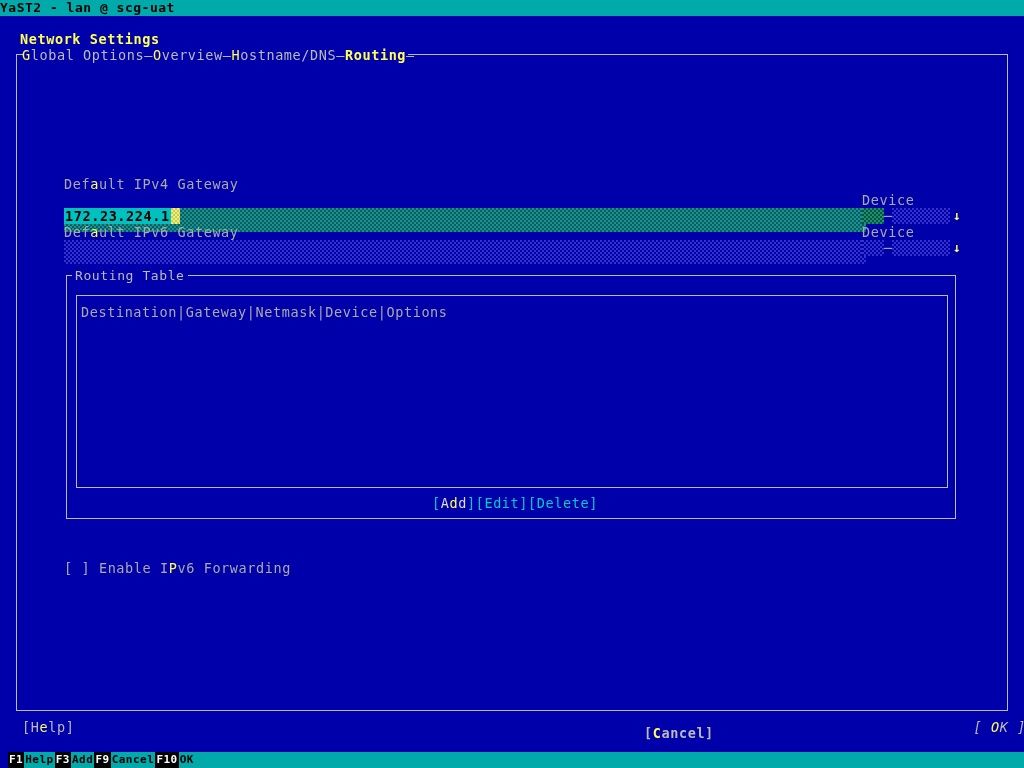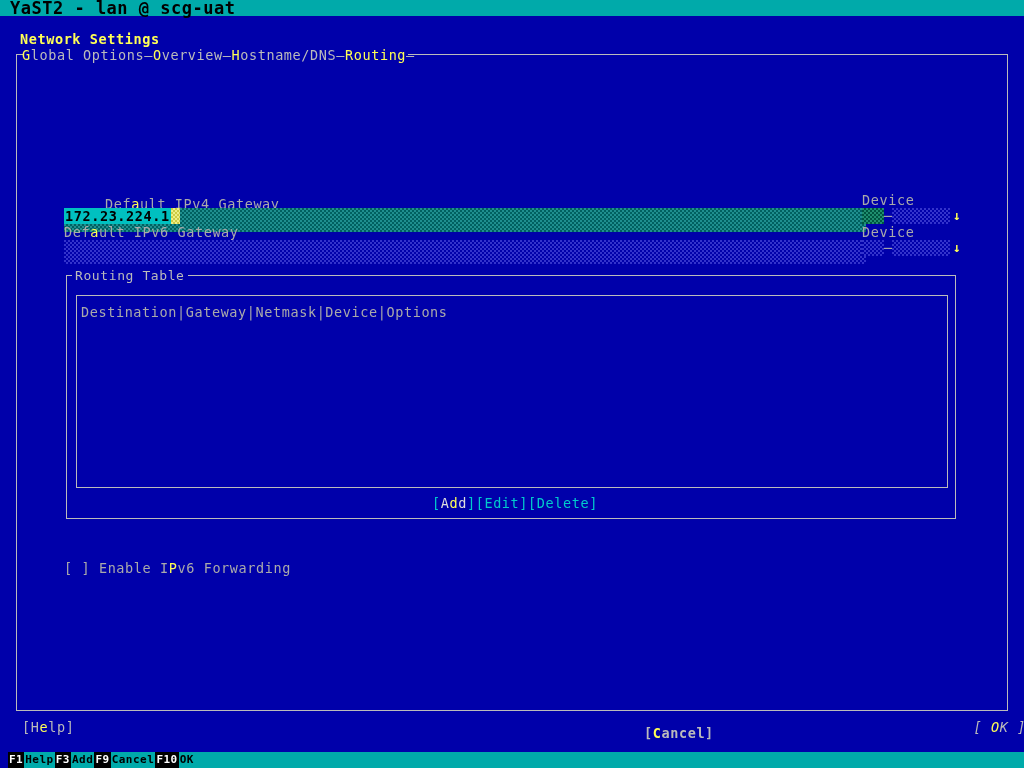--- a/index.html
+++ b/index.html
@@ -24,24 +24,23 @@
   }
 
   
   .titlebar {
     position: absolute;
     left: 0; top: 0;
     width: 1024px; height: 16px;
     background: #00aaaa;
     color: #000000;
     font-weight: bold;
-    font-size: 17px;
+    font-size: 13px;
     line-height: 16px;
     letter-spacing: 0.5px;
-    padding-left: 10px;
     box-sizing: border-box;
     white-space: pre;
   }
 
   
   .page-title {
     position: absolute;
     left: 20px; top: 31px;
     color: #ffff55;
     font-weight: bold;
@@ -54,21 +53,21 @@
     position: absolute;
     left: 22px; top: 47px;
     white-space: pre;
     font-size: 13.5px;
     line-height: 16px;
     letter-spacing: 0.6px;
     color: #aaaaaa;
     z-index: 5;
   }
   .tabstrip .tab { color: #bbbbbb; }
-  .tabstrip .tab.active { color: #ffff55; font-weight: normal; }
+  .tabstrip .tab.active { color: #ffff55; font-weight: bold; }
   .tabstrip .hk { color: #ffff55; }
   .tabstrip .sep { color: #bbbbbb; }
 
   
   .frame-outer {
     position: absolute;
     left: 16px; top: 54px;
     width: 992px; height: 657px;
     border: 1px solid #bbbbbb;
     box-sizing: border-box;
@@ -280,21 +279,21 @@
 
   <div class="titlebar">YaST2 - lan @ scg-uat</div>
 
   <div class="page-title">Network Settings</div>
 
   <div class="frame-outer"></div>
   <div class="frame-mask"></div>
 
   <div class="tabstrip" id="tabstrip"><span class="tab"><span class="hk">G</span>lobal Options</span><span class="sep">—</span><span class="tab"><span class="hk">O</span>verview</span><span class="sep">—</span><span class="tab"><span class="hk">H</span>ostname/DNS</span><span class="sep">—</span><span class="tab active"><span class="hk">R</span>outing</span><span class="sep">—</span></div>
 
-  <div class="lbl" id="lbl-ipv4-gw" style="left:64px; top:196px;margin-left:41px;">Def<span class="hk">a</span>ult IPv4 Gateway</div>
+  <div class="lbl" id="lbl-ipv4-gw" style="left:64px; top:176px;">Def<span class="hk">a</span>ult IPv4 Gateway</div>
 
   <div class="field dither-teal" id="fld-ipv4-gw" style="left:64px; top:208px; width:802px;">
     <span class="field-value" id="fld-ipv4-gw-val">172.23.224.1</span>
     <span class="cursor" id="fld-ipv4-gw-cursor" style="left: 107px;"></span>
   </div>
 
   <div class="lbl" id="lbl-ipv4-dev" style="left:862px; top:192px;">Device</div>
 
   <div class="combo" style="left:862px; top:208px; width:100px;">
     <span class="swatch dither-green"></span>

